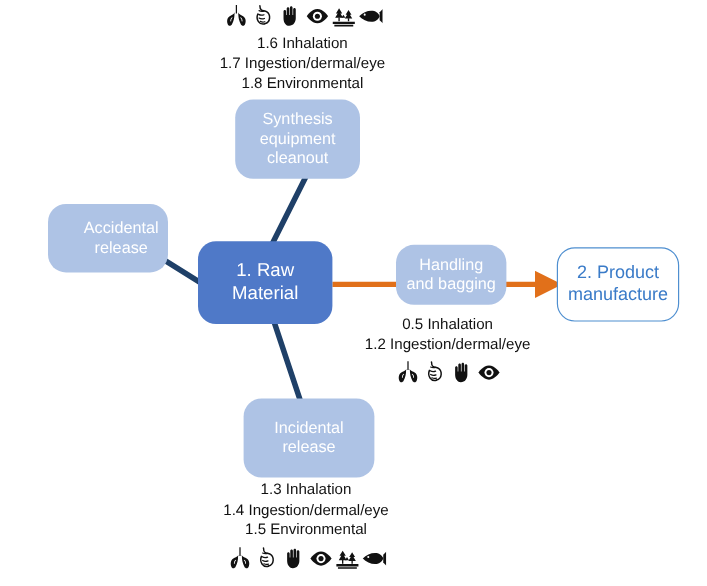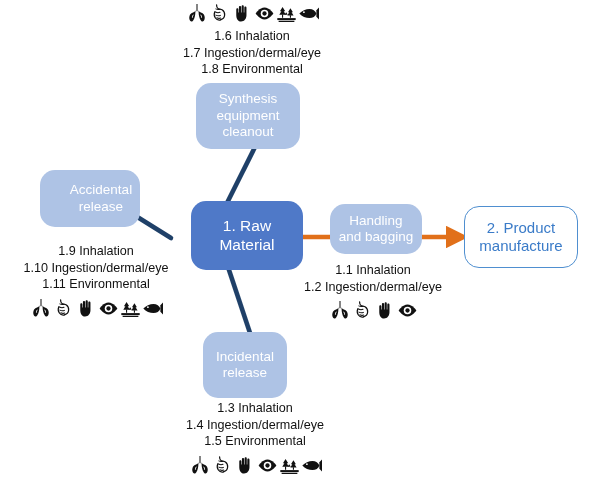--- a/index.html
+++ b/index.html
@@ -42,21 +42,20 @@
   }
   .node .node-label {
     display: block;
     white-space: pre-line;
   }
 
   .node-primary {
     background: #4F79C8;
     color: #ffffff;
     font-size: 15.5px;
-    margin-left: 26px;
   }
   .node-secondary {
     background: #AEC3E5;
     color: #ffffff;
     font-size: 13.5px;
   }
   .node-outline {
     background: #ffffff;
     color: #3A7BC8;
     border: 1.4px solid #4F8FD0;
@@ -167,31 +166,31 @@
   <div class="node node-secondary" style="left:40px; top:170px; width:100px; height:57px;padding-left:22px;">
     <span class="node-label">Accidental
 release</span>
   </div>
 
   <div class="node node-primary" style="left:165px; top:201px; width:112px; height:69px;">
     <span class="node-label">1. Raw
 Material</span>
   </div>
 
-  <div class="node node-secondary" style="left:203px; top:332px; width:84px; height:66px;">
+  <div class="node node-secondary" style="left:203px; top:332px; width:109px; height:66px;">
     <span class="node-label">Incidental
 release</span>
   </div>
 
   <div class="node node-secondary" style="left:330px; top:204px; width:92px; height:50px;">
     <span class="node-label">Handling
 and bagging</span>
   </div>
 
-  <div class="node node-outline" style="left:464px; top:206px; width:114px; height:62px;">
+  <div class="node node-outline" style="left:464px; top:206px; width:102px; height:62px;">
     <span class="node-label">2. Product
 manufacture</span>
   </div>
 
   <div class="hazard-group g-top">
     <div class="icon-row">
       <svg width="22" height="22" viewBox="0 0 64 64">
           <use href="#sym-lungs"></use>
         </svg>
       <svg width="22" height="22" viewBox="0 0 64 64">
@@ -208,45 +207,20 @@
         </svg>
       <svg width="21" height="21" viewBox="0 0 64 64">
           <use href="#sym-fish"></use>
         </svg>
     </div>
     <div class="hazard-lines">1.6 Inhalation
 1.7 Ingestion/dermal/eye
 1.8 Environmental</div>
   </div>
 
-  <div class="hazard-group g-left">
-    <div class="hazard-lines">1.9 Inhalation
-1.10 Ingestion/dermal/eye
-1.11 Environmental</div>
-    <div class="icon-row">
-      <svg width="22" height="22" viewBox="0 0 64 64">
-          <use href="#sym-lungs"></use>
-        </svg>
-      <svg width="22" height="22" viewBox="0 0 64 64">
-          <use href="#sym-stomach"></use>
-        </svg>
-      <svg width="21" height="21" viewBox="0 0 64 64">
-          <use href="#sym-hand"></use>
-        </svg>
-      <svg width="21" height="21" viewBox="0 0 64 64">
-          <use href="#sym-eye"></use>
-        </svg>
-      <svg width="21" height="21" viewBox="0 0 64 64">
-          <use href="#sym-trees"></use>
-        </svg>
-      <svg width="21" height="21" viewBox="0 0 64 64">
-          <use href="#sym-fish"></use>
-        </svg>
-    </div>
-  </div>
 
   <div class="hazard-group g-bottom">
     <div class="hazard-lines">1.3 Inhalation
 1.4 Ingestion/dermal/eye
 1.5 Environmental</div>
     <div class="icon-row">
       <svg width="22" height="22" viewBox="0 0 64 64">
           <use href="#sym-lungs"></use>
         </svg>
       <svg width="22" height="22" viewBox="0 0 64 64">
@@ -261,21 +235,21 @@
       <svg width="21" height="21" viewBox="0 0 64 64">
           <use href="#sym-trees"></use>
         </svg>
       <svg width="21" height="21" viewBox="0 0 64 64">
           <use href="#sym-fish"></use>
         </svg>
     </div>
   </div>
 
   <div class="hazard-group g-right">
-    <div class="hazard-lines">1.1 Inhalation
+    <div class="hazard-lines">0.5 Inhalation
 1.2 Ingestion/dermal/eye</div>
     <div class="icon-row">
       <svg width="22" height="22" viewBox="0 0 64 64">
           <use href="#sym-lungs"></use>
         </svg>
       <svg width="22" height="22" viewBox="0 0 64 64">
           <use href="#sym-stomach"></use>
         </svg>
       <svg width="21" height="21" viewBox="0 0 64 64">
           <use href="#sym-hand"></use>

